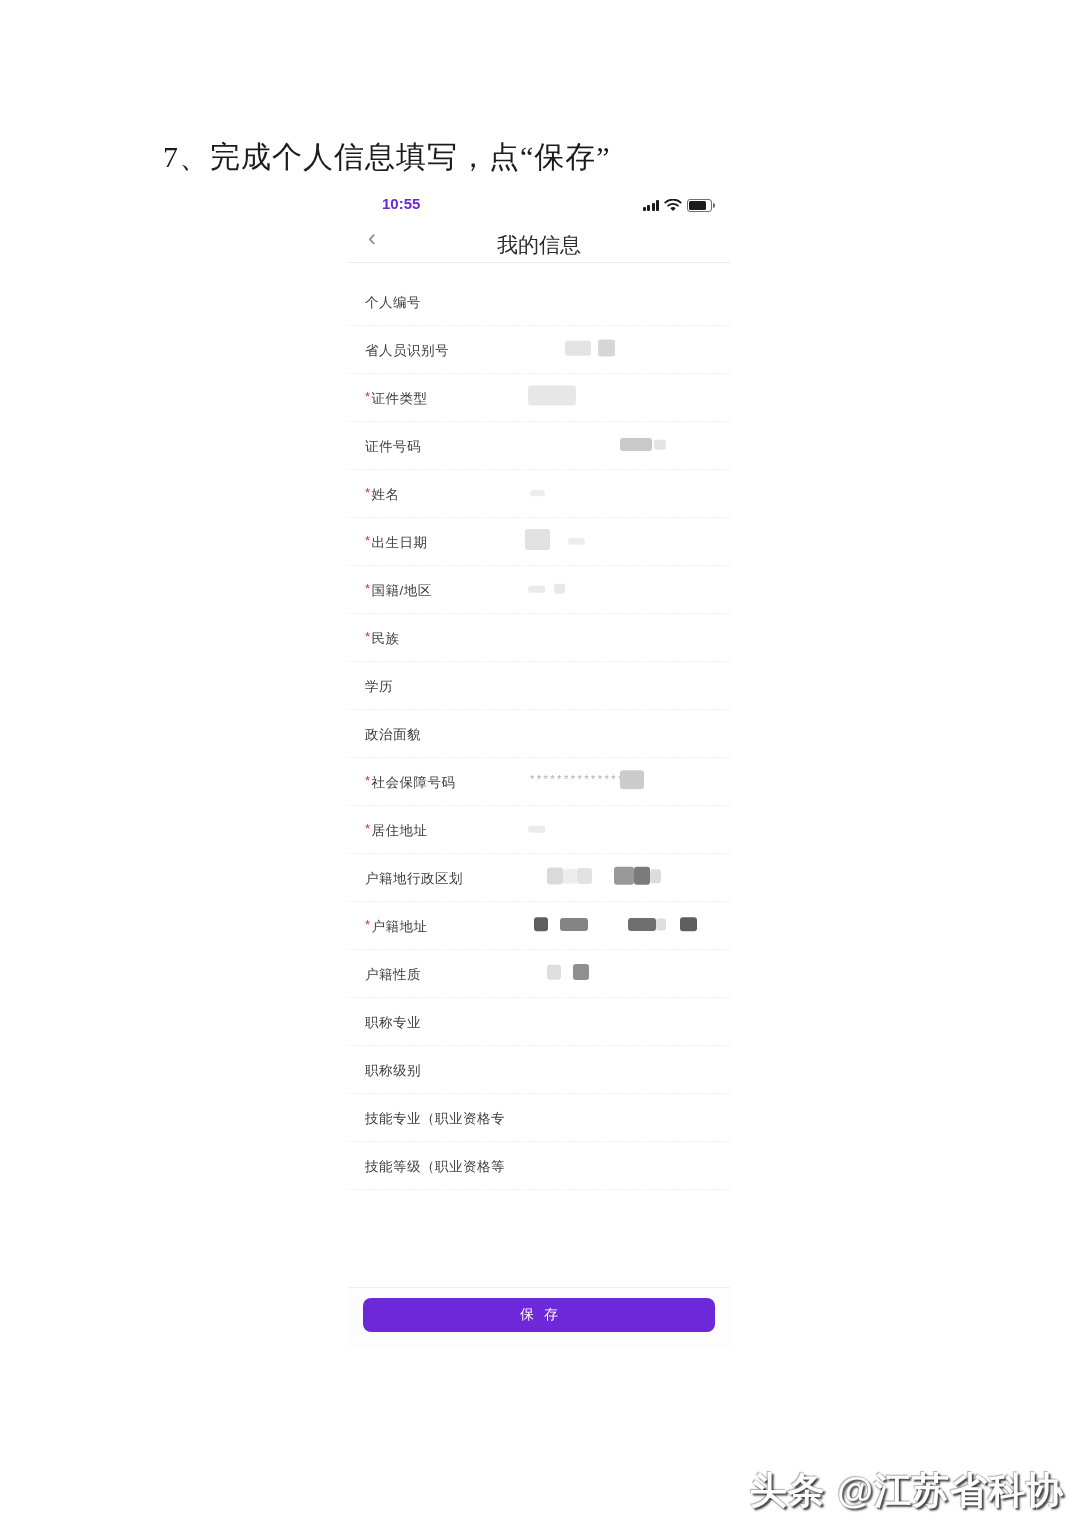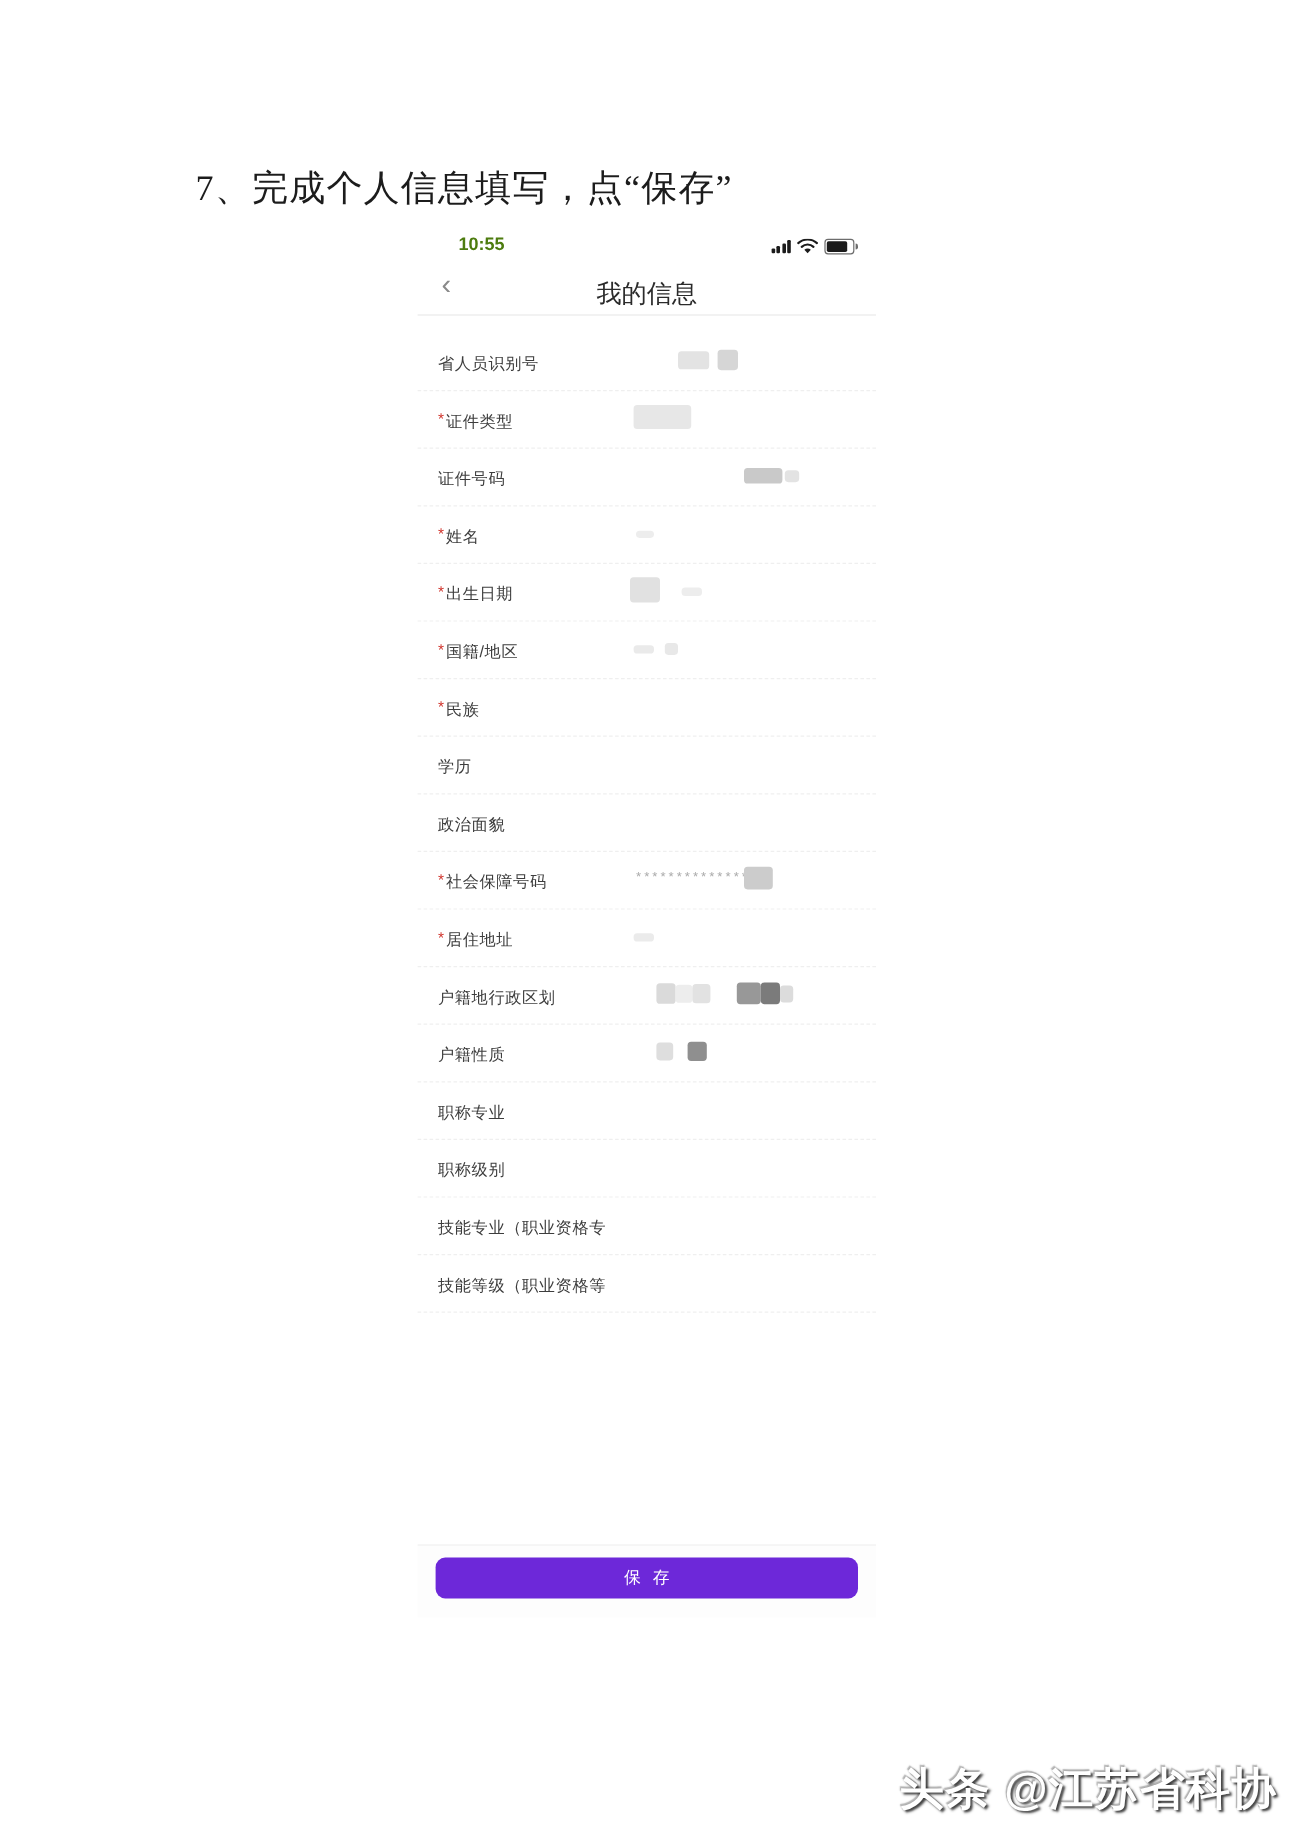--- a/index.html
+++ b/index.html
@@ -14,21 +14,21 @@
   }
   
   .phone{
     position:absolute;left:348px;top:190px;width:382px;height:1158px;
     background:#ffffff;
   }
   .status-bar{
     position:absolute;left:0;top:2px;width:100%;height:28px;
   }
   .status-time{
-    position:absolute;left:34px;top:3px;font-size:15px;font-weight:700;color:#4d7c0f;
+    position:absolute;left:34px;top:3px;font-size:15px;font-weight:700;color:#6d28d9;
   }
   .status-icons{
     position:absolute;right:18px;top:4px;display:flex;align-items:center;gap:5px;height:18px;
   }
   .sig{display:flex;align-items:flex-end;gap:1.5px;height:11px;}
   .sig i{display:block;width:3px;background:#1b1b1b;border-radius:1px;}
   .sig i:nth-child(1){height:4px;}
   .sig i:nth-child(2){height:6px;}
   .sig i:nth-child(3){height:8px;}
   .sig i:nth-child(4){height:11px;}
@@ -114,20 +114,23 @@
     </div>
 
     <div class="nav">
       <span class="nav-back">‹</span>
       <span class="nav-title">我的信息</span>
     </div>
 
 
     <div class="form" id="form-rows">
         <div class="row">
+          <span class="label"><span>个人编号</span></span>
+        </div>
+        <div class="row">
           <span class="label"><span>省人员识别号</span></span>
           <span class="blk" style="left: 217px; width: 26px; height: 15px; background: rgb(227, 227, 227);"></span>
           <span class="blk" style="left: 250px; width: 17px; height: 17px; background: rgb(214, 214, 214);"></span>
         </div>
         <div class="row">
           <span class="label"><em class="req">*</em><span>证件类型</span></span>
           <span class="blk" style="left: 180px; width: 48px; height: 20px; background: rgb(231, 231, 231);"></span>
         </div>
         <div class="row">
           <span class="label"><span>证件号码</span></span>
@@ -169,20 +172,28 @@
         <div class="row">
           <span class="label"><span>户籍地行政区划</span></span>
           <span class="blk" style="left: 199px; width: 16px; height: 17px; background: rgb(218, 218, 218);"></span>
           <span class="blk" style="left: 215px; width: 14px; height: 15px; background: rgb(237, 237, 237);"></span>
           <span class="blk" style="left: 229px; width: 15px; height: 16px; background: rgb(226, 226, 226);"></span>
           <span class="blk" style="left: 266px; width: 20px; height: 18px; background: rgb(152, 152, 152);"></span>
           <span class="blk" style="left: 286px; width: 16px; height: 18px; background: rgb(123, 123, 123);"></span>
           <span class="blk" style="left: 302px; width: 11px; height: 14px; background: rgb(220, 220, 220);"></span>
         </div>
         <div class="row">
+          <span class="label"><em class="req">*</em><span>户籍地址</span></span>
+          <span class="blk" style="left: 186px; width: 14px; height: 14px; background: rgb(94, 94, 94);"></span>
+          <span class="blk" style="left: 212px; width: 28px; height: 13px; background: rgb(132, 132, 132);"></span>
+          <span class="blk" style="left: 280px; width: 28px; height: 13px; background: rgb(111, 111, 111);"></span>
+          <span class="blk" style="left: 308px; width: 10px; height: 12px; background: rgb(222, 222, 222);"></span>
+          <span class="blk" style="left: 332px; width: 17px; height: 14px; background: rgb(94, 94, 94);"></span>
+        </div>
+        <div class="row">
           <span class="label"><span>户籍性质</span></span>
           <span class="blk" style="left: 199px; width: 14px; height: 15px; background: rgb(222, 222, 222);"></span>
           <span class="blk" style="left: 225px; width: 16px; height: 16px; background: rgb(143, 143, 143);"></span>
         </div>
         <div class="row">
           <span class="label"><span>职称专业</span></span>
         </div>
         <div class="row">
           <span class="label"><span>职称级别</span></span>
         </div>

